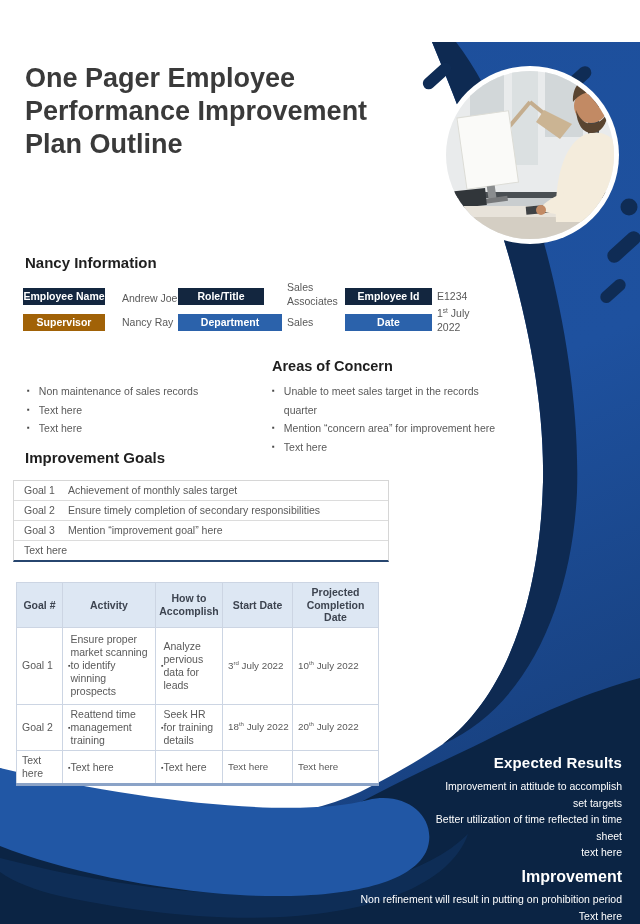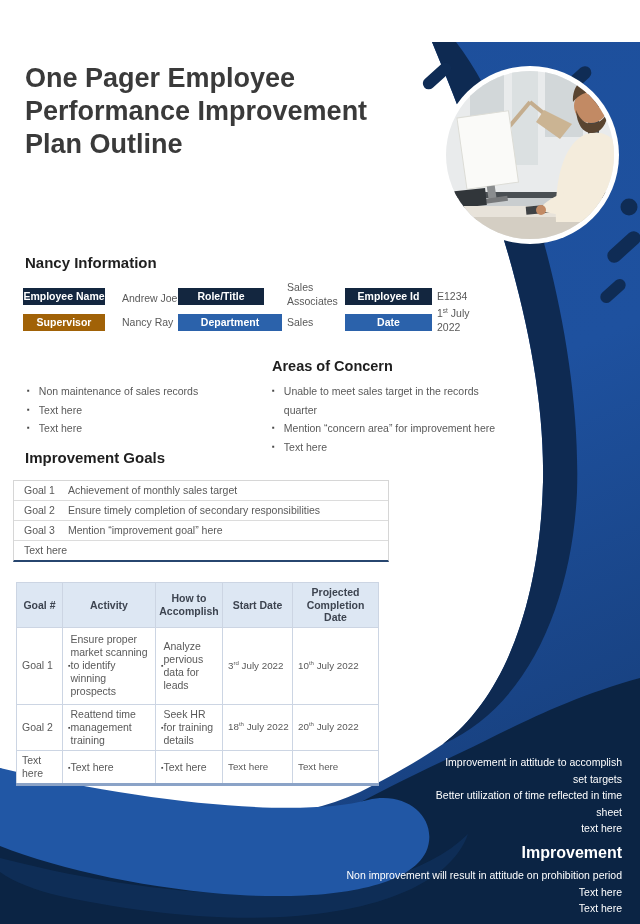--- a/index.html
+++ b/index.html
@@ -276,24 +276,25 @@
               <span>Text here</span>
             </div>
           </td>
       <td class="date"><span>Text here</span></td>
       <td class="date"><span>Text here</span></td>
     </tr>
   </tbody>
     </table>
 
   <div class="abs bottom">
+    <div class="h-exp">Expected Results</div>
     <div class="b-line">Improvement in attitude to accomplish</div>
     <div class="b-line">set targets</div>
     <div class="b-line">Better utilization of time reflected in time</div>
     <div class="b-line">sheet</div>
     <div class="b-line">text here</div>
     <div class="h-cons">Improvement</div>
-    <div class="b-line">Non improvement will result in attitude on prohibition period</div>
+    <div class="b-line">Non refinement will result in putting on prohibition period</div>
     <div class="b-line">Text here</div>
     <div class="b-line">Text here</div>
   </div>
 
 </div>
 
 </body></html>

